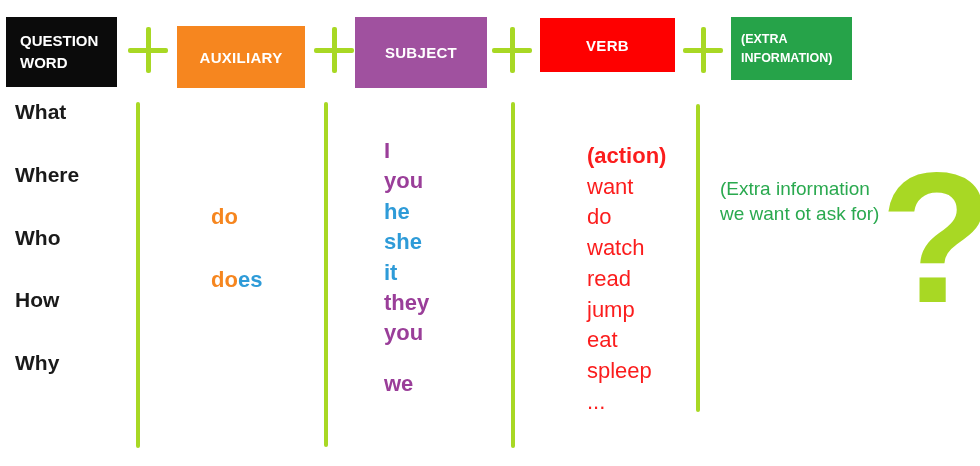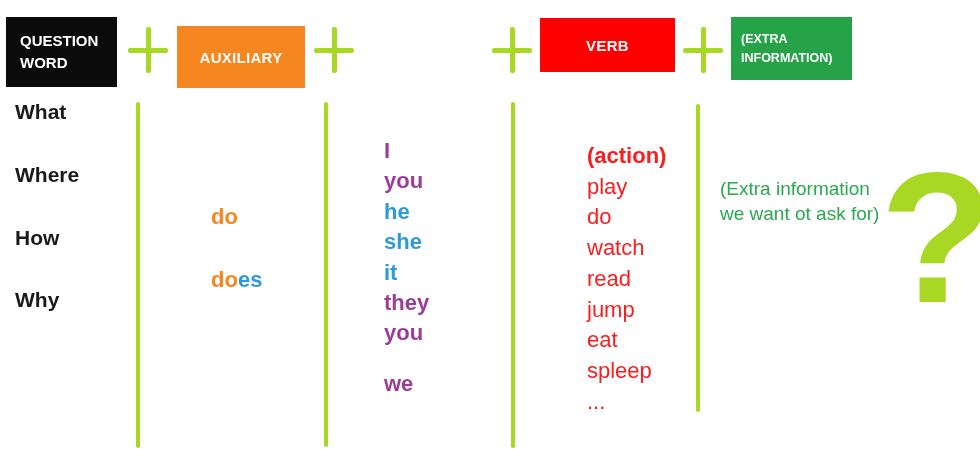--- a/index.html
+++ b/index.html
@@ -74,20 +74,23 @@
 
   <div class="hbox center-align" id="box-aux">
     <span>AUXILIARY</span>
   </div>
 
   <div class="plus" id="plus-2">
       <div class="vbar"></div>
       <div class="hbar"></div>
     </div>
 
+  <div class="hbox center-align" id="box-subj">
+    <span>SUBJECT</span>
+  </div>
 
   <div class="plus" id="plus-3">
       <div class="vbar"></div>
       <div class="hbar"></div>
     </div>
 
   <div class="hbox center-align" id="box-verb">
     <span>VERB</span>
   </div>
 
@@ -101,20 +104,21 @@
   </div>
 
   <div class="vline" id="line-1"></div>
   <div class="vline" id="line-2"></div>
   <div class="vline" id="line-3"></div>
   <div class="vline" id="line-4"></div>
 
   <div class="col" id="qwords-list">
       <div class="list-item">What</div>
       <div class="list-item">Where</div>
+      <div class="list-item">Who</div>
       <div class="list-item">How</div>
       <div class="list-item">Why</div>
     </div>
 
   <div class="col" id="aux-list">
       <div class="list-item"><span style="color: rgb(246, 134, 31);">do</span></div>
       <div class="list-item"><span style="color: rgb(246, 134, 31);">do</span><span style="color: rgb(46, 155, 216);">es</span></div>
     </div>
 
   <div class="col" id="subject-list">
@@ -123,21 +127,21 @@
       <div class="list-item" style="color: rgb(46, 155, 216);">he</div>
       <div class="list-item" style="color: rgb(46, 155, 216);">she</div>
       <div class="list-item" style="color: rgb(46, 155, 216);">it</div>
       <div class="list-item" style="color: rgb(154, 62, 153);">they</div>
       <div class="list-item" style="color: rgb(154, 62, 153);">you</div>
       <div class="list-item" style="color: rgb(154, 62, 153); margin-top: 20px;">we</div>
     </div>
 
   <div class="col" id="verb-list">
       <div class="list-item" style="font-weight: bold;">(action)</div>
-      <div class="list-item">play</div>
+      <div class="list-item">want</div>
       <div class="list-item">do</div>
       <div class="list-item">watch</div>
       <div class="list-item">read</div>
       <div class="list-item">jump</div>
       <div class="list-item">eat</div>
       <div class="list-item">spleep</div>
       <div class="list-item">...</div>
     </div>
 
   <div class="col" id="extra-info">

